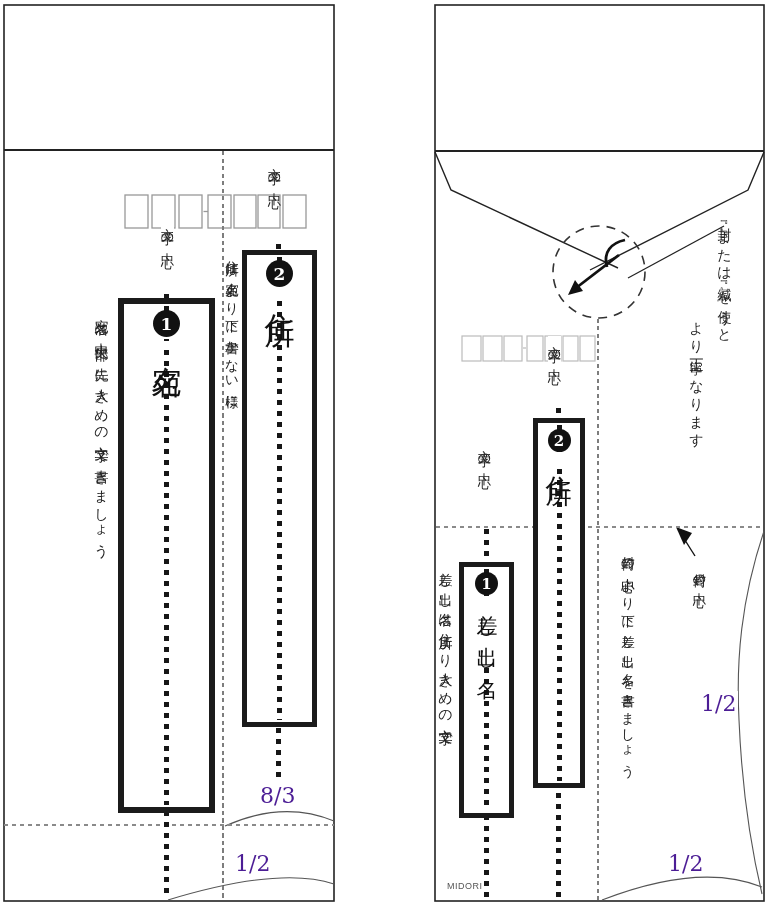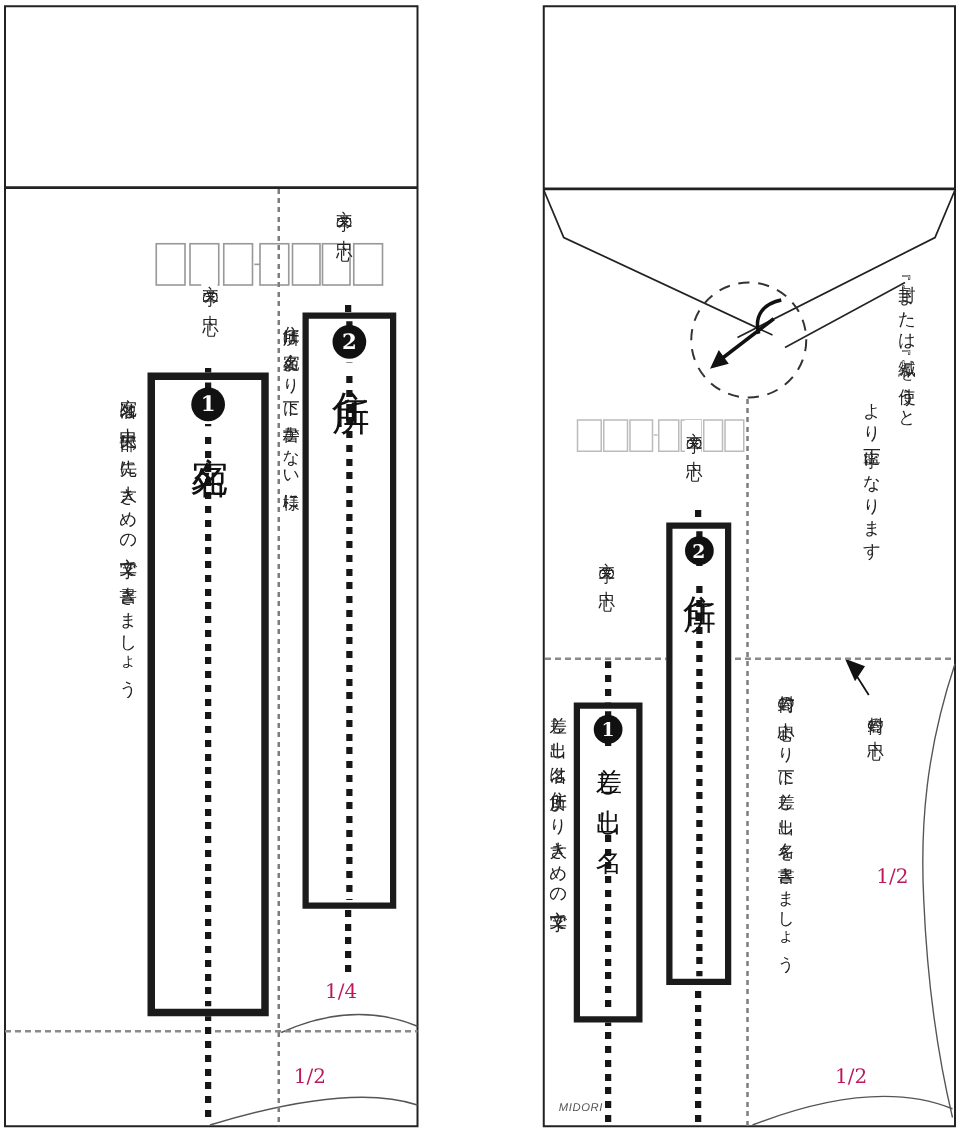--- a/index.html
+++ b/index.html
@@ -21,23 +21,23 @@
     align-items:center;box-sizing:border-box;}
   .vbox .inner-dots{position:absolute;top:2px;bottom:2px;left:50%;margin-left:-2.5px;width:5px;z-index:1;
     background-image:repeating-linear-gradient(to bottom,#161616 0 5.5px,transparent 5.5px 11px);}
   .badge{position:relative;z-index:5;border-radius:50%;background:#111;color:#fff;
     display:flex;align-items:center;justify-content:center;font-weight:bold;}
   .vtitle{position:relative;z-index:5;background:#fff;writing-mode:vertical-rl;
     text-orientation:upright;line-height:1;color:#111;}
   
   .vtext{position:absolute;writing-mode:vertical-rl;text-orientation:upright;line-height:1;
     z-index:6;color:#222;background:#fff;}
-  .frac{position:absolute;z-index:6;background:#fff;color:#be185d;font-size:16px;padding:0 2px;}
+  .frac{position:absolute;z-index:6;background:#fff;color:#4c1d95;font-size:22px;padding:0 2px;}
   .brand{position:absolute;z-index:6;font-family:"Liberation Sans","DejaVu Sans",sans-serif;
-    font-size:9px;color:#555;letter-spacing:.5px;font-style:italic;}
+    font-size:9px;color:#555;letter-spacing:.5px;}
 </style>
 </head>
 <body>
 
 <div id="stage">
 
   <svg id="baselayer" width="767" height="906" viewBox="0 0 767 906">
 
     <rect x="4" y="5" width="330" height="896" fill="none" stroke="#222" stroke-width="1.6"></rect>
     <line x1="4" y1="150" x2="334" y2="150" stroke="#222" stroke-width="2.2"></line>
@@ -112,21 +112,21 @@
 
   <div class="vbox" style="left:118px;top:298px;width:97px;height:515px;border:6px solid #1b1b1b;padding-top:6px">
     <span class="inner-dots"></span>
     <span class="badge" style="width:27px;height:27px;font-size:17px">1</span>
     <div class="vtitle" style="font-size:30px;letter-spacing:4px;margin-top:4px">宛名</div>
   </div>
 
   <div class="vtext" style="left:95px;top:308px;font-size:14px;letter-spacing:2.4px">宛名は中央部に先に大きめの文字で書きましょう</div>
   <div class="vtext" style="left:225px;top:250px;font-size:13.5px;letter-spacing:2px">住所は宛名より下に書かない様に</div>
 
-  <div class="frac" style="left:258px;top:783px">1/4</div>
+  <div class="frac" style="left:258px;top:783px">8/3</div>
   <div class="frac" style="left:233px;top:851px">1/2</div>
 
   <div class="vtext" style="left:718px;top:215px;font-size:14px;letter-spacing:2px;background:transparent">『封』または『緘』を使うと</div>
   <div class="vtext" style="left:690px;top:312px;font-size:14px;letter-spacing:2px;background:transparent">より丁寧になります</div>
 
   <div class="vtext" style="left:548px;top:336px;font-size:13px;letter-spacing:2.5px">文字の中心</div>
   <div class="vtext" style="left:478px;top:440px;font-size:13px;letter-spacing:2.5px">文字の中心</div>
 
   <div class="vbox" style="left:533px;top:418px;width:52px;height:370px;border:5px solid #1b1b1b;padding-top:6px">
     <span class="inner-dots"></span>

